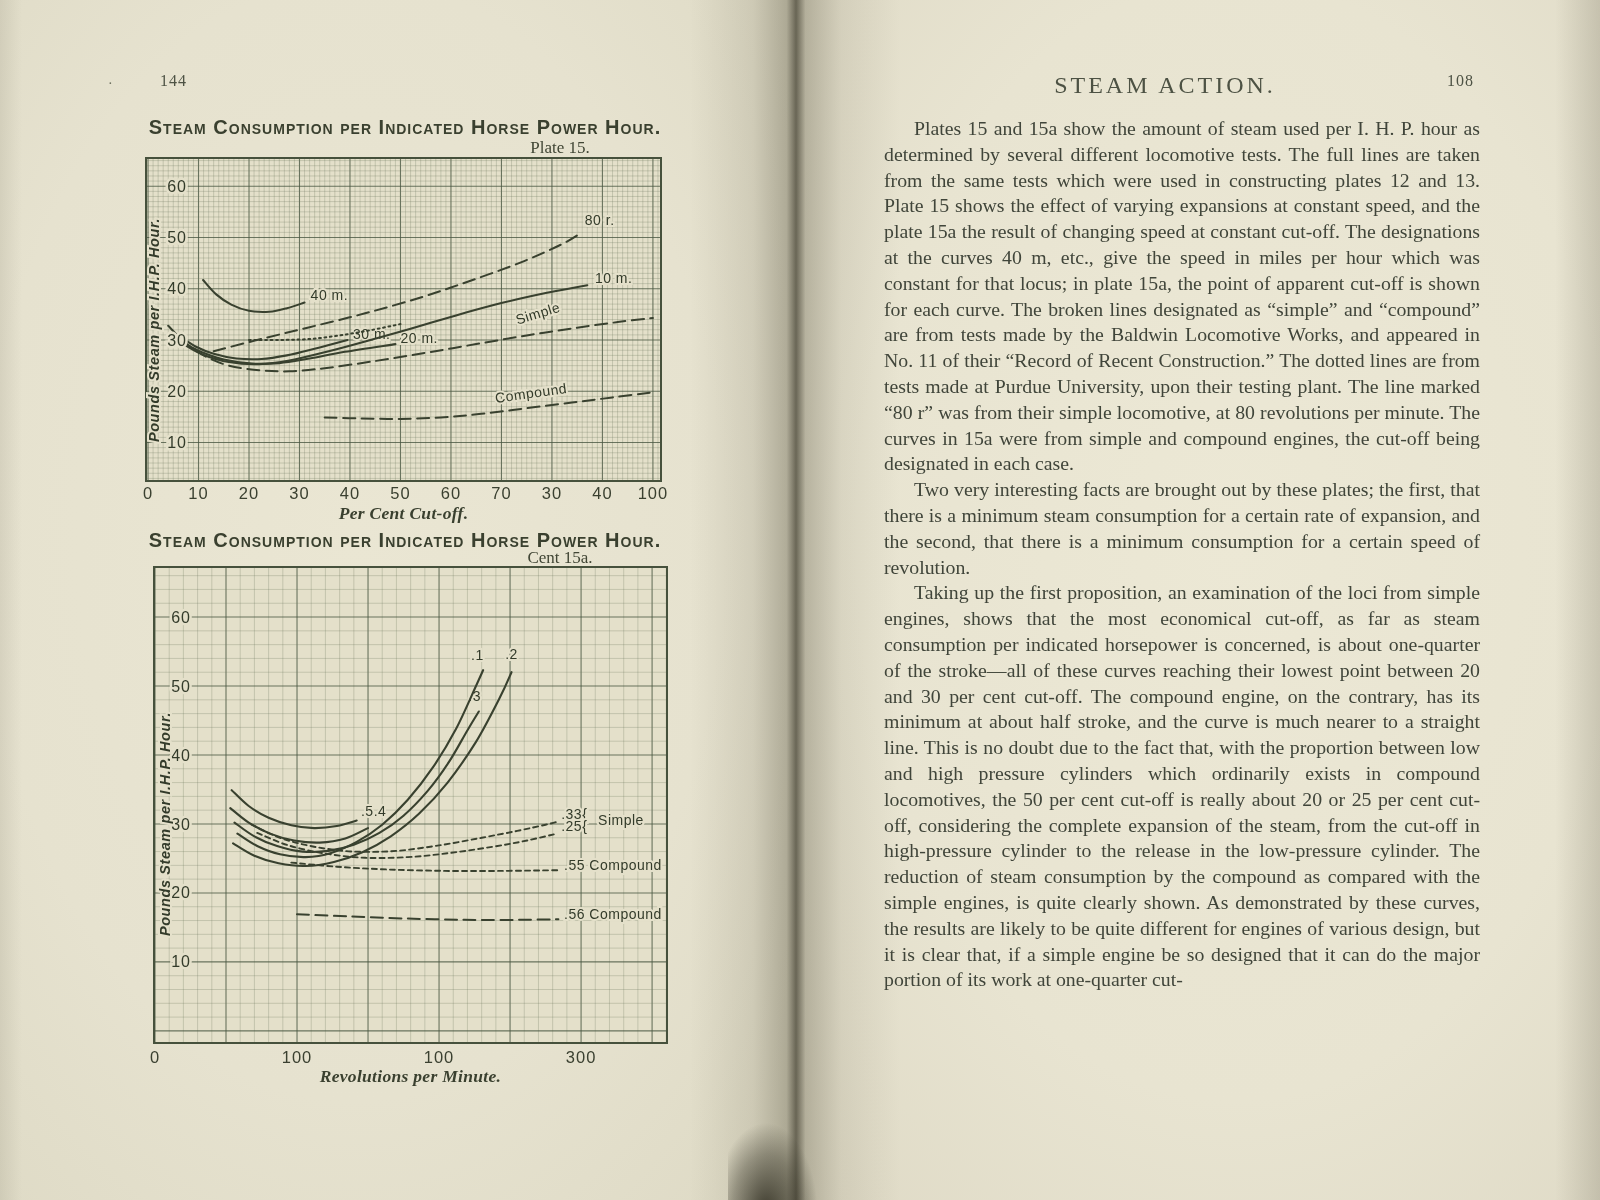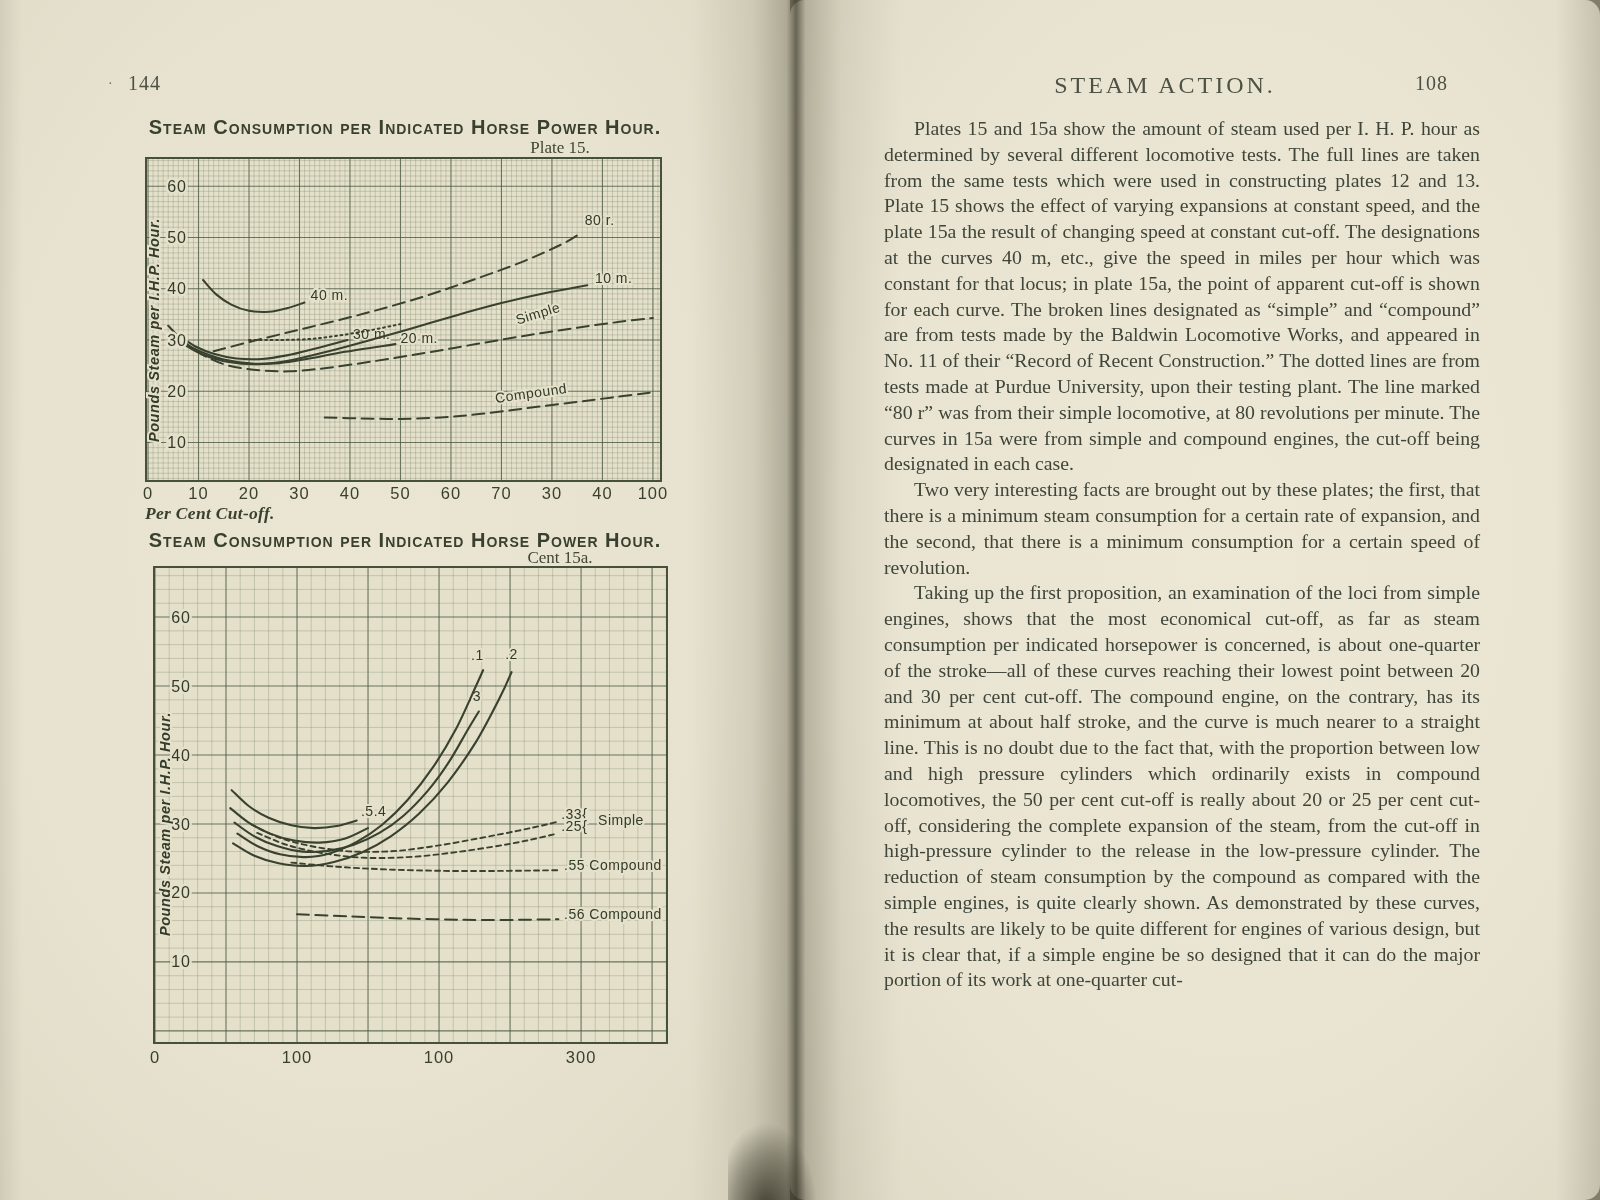--- a/index.html
+++ b/index.html
@@ -2,46 +2,46 @@
 <html><head>
 <meta charset="utf-8">
 <style>
   html,body{margin:0;padding:0;background:#8a8674;}
   .stage{position:relative;width:1600px;height:1200px;overflow:hidden;
          font-family:"Liberation Serif",serif;}
   .page{position:absolute;top:0;height:1200px;}
   .page.left{left:0;width:790px;background:
     radial-gradient(ellipse at 45% 45%, #eae6d3 0%, #e6e2cf 60%, #ddd9c4 100%);}
   .page.right{left:790px;width:810px;background:
-    radial-gradient(ellipse at 55% 45%, #ece8d5 0%, #e8e4d1 60%, #ded9c5 100%); border-radius: 15px;}
+    radial-gradient(ellipse at 55% 45%, #ece8d5 0%, #e8e4d1 60%, #ded9c5 100%);}
   .gutter{position:absolute;left:690px;top:0;width:210px;height:1200px;pointer-events:none;
     background:linear-gradient(90deg, rgba(110,105,85,0) 0%, rgba(110,105,85,.16) 30%,
       rgba(92,88,68,.38) 46%, rgba(58,55,40,.72) 50.5%, rgba(92,88,68,.34) 55%,
       rgba(110,105,85,.12) 72%, rgba(110,105,85,0) 100%);}
   .gutter-foot{position:absolute;left:728px;top:1122px;width:90px;height:78px;pointer-events:none;
     background:radial-gradient(ellipse at 42% 115%, rgba(40,38,26,.85) 0%, rgba(40,38,26,.35) 45%, transparent 70%);}
   .edge-right{position:absolute;right:0;top:0;width:45px;height:1200px;pointer-events:none;
     background:linear-gradient(90deg, rgba(95,90,72,0), rgba(95,90,72,.22));}
   .edge-left{position:absolute;left:0;top:0;width:22px;height:1200px;pointer-events:none;
     background:linear-gradient(90deg, rgba(95,90,72,.12), rgba(95,90,72,0));}
 
-  .pagenum{position:absolute;font-size:20px;letter-spacing:1px;color:#4d5244;}
+  .pagenum{position:absolute;font-size:16px;letter-spacing:1px;color:#4d5244;margin-left:32px;}
   .runhead{position:absolute;font-size:24px;letter-spacing:3px;color:#4d5244;text-align:center;}
   .margmark{position:absolute;left:108px;top:76px;font-size:14px;color:#6a6e5e;}
 
   .ctitle{position:absolute;left:140px;width:530px;text-align:center;
     font-family:"Liberation Sans",sans-serif;font-weight:bold;font-variant:small-caps;
     font-size:20px;letter-spacing:1px;color:#3a402f;}
   .plate{position:absolute;left:460px;width:200px;text-align:center;
     font-size:17px;color:#414635;}
   .chart{position:absolute;overflow:visible;}
   .xticks{position:absolute;left:0;width:790px;height:22px;}
   .xnum{position:absolute;transform:translateX(-50%);
     font:16.5px "Liberation Sans",sans-serif;color:#3a4030;letter-spacing:1px;}
-  .xtitle{position:absolute;font-weight:bold;font-style:italic;
+  .xtitle{position:absolute;text-align:center;font-weight:bold;font-style:italic;
     font-size:17.5px;color:#3a402f;letter-spacing:.3px;}
 
   .gmin{stroke:rgba(108,122,96,.5);stroke-width:.55;}
   .gmaj{stroke:rgba(74,88,66,.8);stroke-width:1.1;}
   .frame{fill:none;stroke:#46513c;stroke-width:2;}
   .curve{fill:none;stroke:#39412f;stroke-width:2.1;stroke-linecap:round;}
   .curve.dash{stroke-dasharray:12 6.5;stroke-width:2;}
   .curve.shortdash{stroke-dasharray:5 4;stroke-width:1.9;}
   .curve.dot{stroke-dasharray:1.8 3.6;stroke-width:2;}
   .clabel{font:14px "Liberation Sans",sans-serif;fill:#333b2a;letter-spacing:.5px;
@@ -374,20 +374,21 @@
         <text x="38" y="332.4" class="ynum" text-anchor="end">20</text>
         <text x="38" y="401.4" class="ynum" text-anchor="end">10</text>
         <text x="17" y="258" class="ylab" text-anchor="middle" transform="rotate(-90 17 258)">Pounds Steam per I.H.P. Hour.</text>
       </svg>
     <div class="xticks" style="top:1048px">
         <span class="xnum" style="left: 155px;">0</span>
         <span class="xnum" style="left: 297px;">100</span>
         <span class="xnum" style="left: 439px;">100</span>
         <span class="xnum" style="left: 581.1px;">300</span>
       </div>
+    <div class="xtitle" style="left:153px;top:1066px;width:515px">Revolutions per Minute.</div>
   </div>
 
   <div class="page right">
     <div class="runhead" style="left:205px;top:72px;width:340px">STEAM ACTION.</div>
     <span class="pagenum" style="left:625px;top:72px">108</span>
   </div>
 
   <div class="textcol">
     <p>Plates 15 and 15a show the amount of steam used per I. H. P. hour as determined by several different locomotive tests. The full lines are taken from the same tests which were used in constructing plates 12 and 13.  Plate 15 shows the effect of varying expansions at constant speed, and the plate 15a the result of changing speed at constant cut-off.  The designations at the curves 40 m, etc., give the speed in miles per hour which was constant for that locus; in plate 15a, the point of apparent cut-off is shown for each curve.  The broken lines designated as “simple” and “compound” are from tests made by the Baldwin Locomotive Works, and appeared in No. 11 of their “Record of Recent Construction.”  The dotted lines are from tests made at Purdue University, upon their testing plant.  The line marked “80 r” was from their simple locomotive, at 80 revolutions per minute.  The curves in 15a were from simple and compound engines, the cut-off being designated in each case.</p>
     <p>Two very interesting facts are brought out by these plates; the first, that there is a minimum steam consumption for a certain rate of expansion, and the second, that there is a minimum consumption for a certain speed of revolution.</p>

